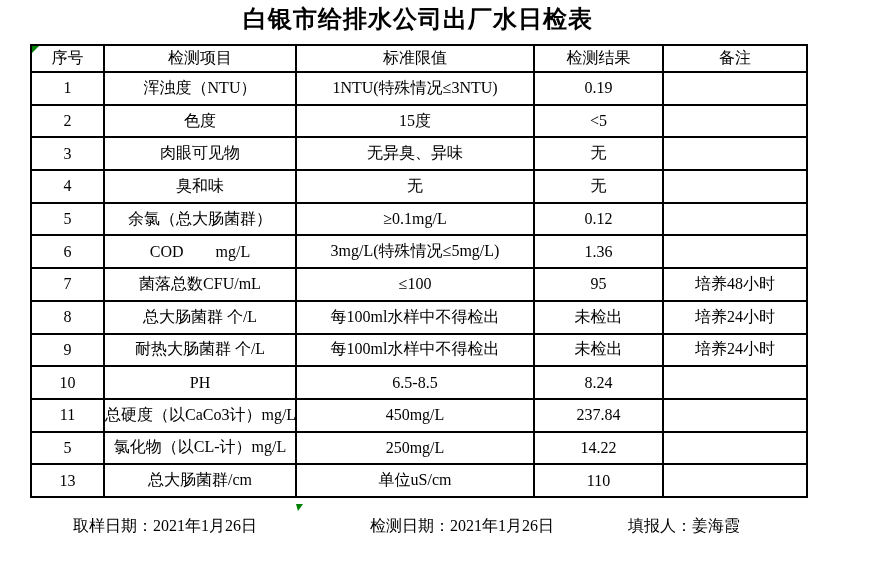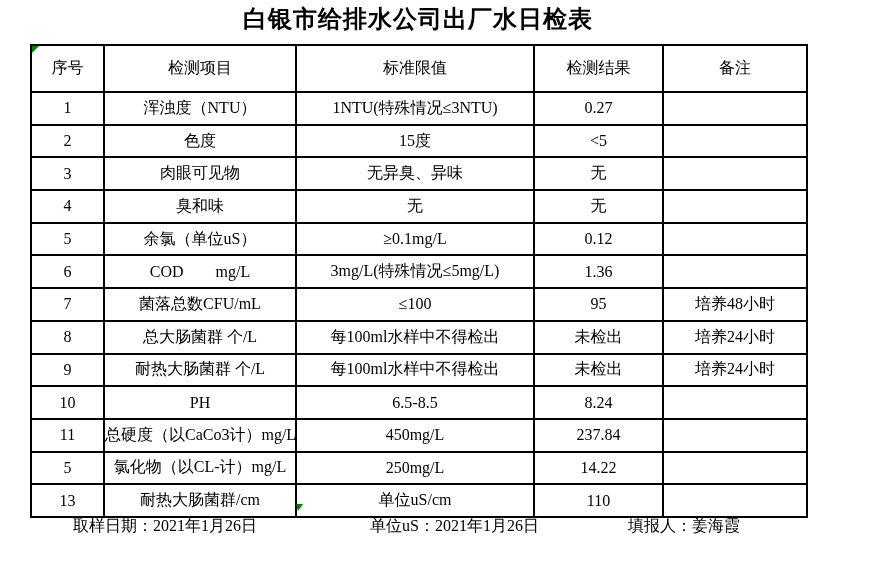--- a/index.html
+++ b/index.html
@@ -34,21 +34,21 @@
   table.report th, table.report td {
     border: 2px solid #000;
     text-align: center;
     vertical-align: middle;
     font-size: 16px;
     font-weight: normal;
     padding: 0;
     white-space: pre;
     overflow: hidden;
   }
-  table.report thead tr { height: 47px; }
+  table.report thead tr { height: 27px; }
   table.report tbody tr { height: 32.7px; }
   th.seq-col { position: relative; }
   .corner-flag {
     position: absolute;
     top: 0; left: 0;
     width: 0; height: 0;
     border-top: 7px solid var(--marker-green, #008000);
     border-right: 7px solid transparent;
   }
   .bottom-flag {
@@ -95,21 +95,21 @@
         <th>标准限值</th>
         <th>检测结果</th>
         <th>备注</th>
       </tr>
     </thead>
     <tbody>
       <tr>
         <td>1</td>
         <td>浑浊度（NTU）</td>
         <td>1NTU(特殊情况≤3NTU)</td>
-        <td>0.27</td>
+        <td>0.19</td>
         <td></td>
       </tr>
       <tr>
         <td>2</td>
         <td>色度</td>
         <td>15度</td>
         <td>&lt;5</td>
         <td></td>
       </tr>
       <tr>
@@ -121,21 +121,21 @@
       </tr>
       <tr>
         <td>4</td>
         <td>臭和味</td>
         <td>无</td>
         <td>无</td>
         <td></td>
       </tr>
       <tr>
         <td>5</td>
-        <td>余氯（单位uS）</td>
+        <td>余氯（总大肠菌群）</td>
         <td>≥0.1mg/L</td>
         <td>0.12</td>
         <td></td>
       </tr>
       <tr>
         <td>6</td>
         <td>COD        mg/L</td>
         <td>3mg/L(特殊情况≤5mg/L)</td>
         <td>1.36</td>
         <td></td>
@@ -177,29 +177,29 @@
       </tr>
       <tr>
         <td>5</td>
         <td>氯化物（以CL-计）mg/L</td>
         <td>250mg/L</td>
         <td>14.22</td>
         <td></td>
       </tr>
       <tr>
         <td>13</td>
-        <td>耐热大肠菌群/cm</td>
+        <td>总大肠菌群/cm</td>
         <td>单位uS/cm</td>
         <td>110</td>
         <td></td>
       </tr>
     </tbody>
   </table>
 
   <div class="bottom-flag"></div>
 
   <div class="footer-line">
     <span class="footer-item footer-sample">取样日期：2021年1月26日</span>
-    <span class="footer-item footer-test">单位uS：2021年1月26日</span>
+    <span class="footer-item footer-test">检测日期：2021年1月26日</span>
     <span class="footer-item footer-reporter">填报人：姜海霞</span>
   </div>
 
 </div>
 
 </body></html>

